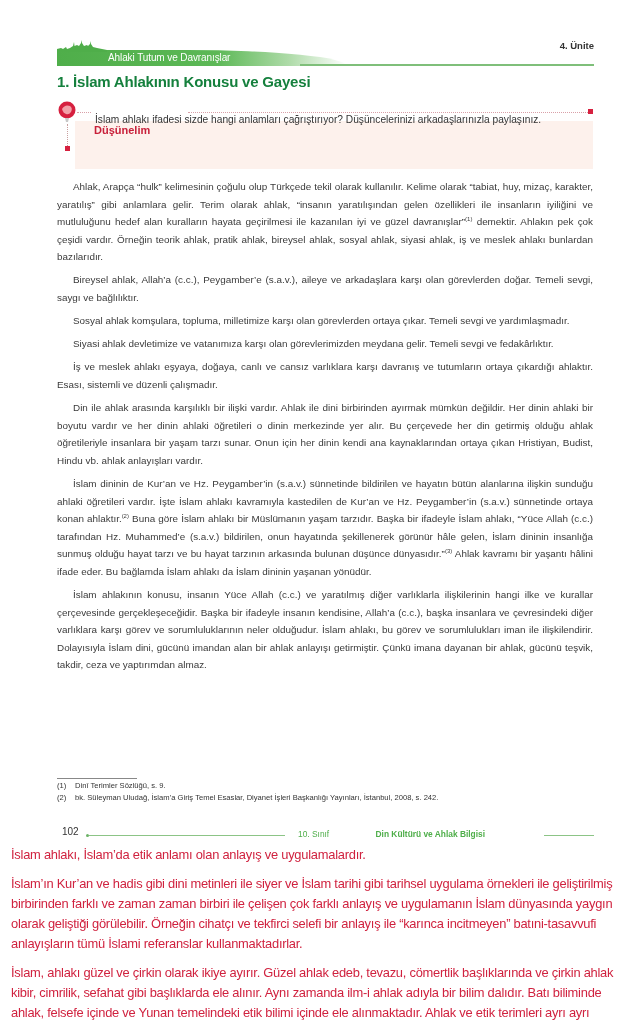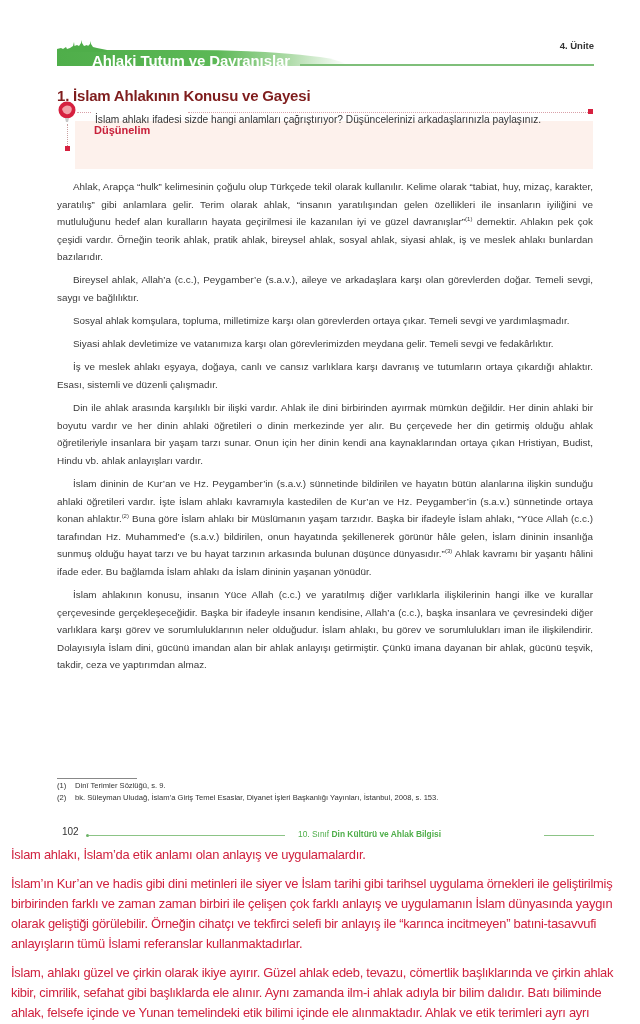--- a/index.html
+++ b/index.html
@@ -9,26 +9,26 @@
     }
     .abs { position:absolute; }
     
     .hdr-band {
       left:57px; top:50px; width:290px; height:16px;
       background:linear-gradient(90deg,#4fae4a 0%,#5cb856 55%,rgba(120,195,110,0.6) 80%,rgba(255,255,255,0) 100%);
       border-top-right-radius:160px 16px;
     }
     .hdr-skyline { left:57px; top:40px; width:50px; height:12px; }
     .hdr-title {
-      left:92px; top:52px; font-size:15px; font-weight:bold; color:#ffffff; letter-spacing:-0.1px;
+      left:108px; top:52px; font-size:10px; font-weight:normal; color:#ffffff; letter-spacing:-0.1px;
     }
     .hdr-line { left:300px; top:64px; width:294px; height:2px; background:#7fbf7a; }
     .hdr-unit { right:46px; top:40px; font-size:9.5px; font-weight:bold; color:#333; }
     .sec-title {
-      left:57px; top:87px; font-size:15px; font-weight:bold; color:#7f1d1d; letter-spacing:-0.2px;
+      left:57px; top:73px; font-size:15px; font-weight:bold; color:#15803d; letter-spacing:-0.2px;
     }
     
     .think-box { left:75px; top:121px; width:518px; height:48px; background:#fdf1ec; }
     .think-icon { left:57px; top:100px; width:20px; height:24px; }
     .think-vdots { left:67px; top:124px; width:0; height:22px; border-left:1.5px dotted #c8a0a0; }
     .think-vsq { left:65px; top:146px; width:5px; height:5px; background:#d6203f; }
     .think-hdots1 { left:77px; top:112px; width:14px; height:0; border-top:1.5px dotted #d9a0a8; }
     .think-label { left:94px; top:104px; font-size:11px; font-weight:bold; color:#c8203a;margin-top:20px; }
     .think-hdots2 { left:188px; top:112px; width:402px; height:0; border-top:1.5px dotted #d9a0a8; }
     .think-hsq { left:588px; top:109px; width:5px; height:5px; background:#d6203f; }
@@ -44,21 +44,21 @@
     }
     .fn-rule { left:57px; top:778px; width:80px; height:1px; background:#888; }
     .fn-list { left:57px; top:780px; width:540px; font-size:7.6px; line-height:11.8px; color:#333; }
     .fn-item { white-space:nowrap; }
     .fn-num { display:inline-block; width:18px; }
     
     .ft-page { left:62px; top:826px; font-size:10px; color:#333; }
     .ft-dot { left:86px; top:834px; width:3px; height:3px; border-radius:50%; background:#6cb267; }
     .ft-line1 { left:89px; top:835px; width:196px; height:1px; background:#8cc486; }
     .ft-text { left:298px; top:829px; font-size:8.4px; color:#4fae4a; }
-    .ft-text b { font-weight:bold; }
+    .ft-text b { font-weight:bold;margin-left:44px; }
     .ft-line2 { left:544px; top:835px; width:50px; height:1px; background:#8cc486; }
     
     .note {
       left:2px; top:836px; width:636px; font-size:12.9px; line-height:20px; color:#d0223f;
       font-family:"Liberation Sans", sans-serif; letter-spacing:-0.25px;
     }
     .note p { margin:9px; }
     sup { font-size:6px; vertical-align:4px; line-height:0; }
   </style>
 </head>
@@ -95,21 +95,21 @@
   <p class="para">Siyasi ahlak devletimize ve vatanımıza karşı olan görevlerimizden meydana gelir. Temeli sevgi ve fedakârlıktır.</p>
   <p class="para">İş ve meslek ahlakı eşyaya, doğaya, canlı ve cansız varlıklara karşı davranış ve tutumların ortaya çıkardığı ahlaktır. Esası, sistemli ve düzenli çalışmadır.</p>
   <p class="para">Din ile ahlak arasında karşılıklı bir ilişki vardır. Ahlak ile dini birbirinden ayırmak mümkün değildir. Her dinin ahlaki bir boyutu vardır ve her dinin ahlaki öğretileri o dinin merkezinde yer alır. Bu çerçevede her din getirmiş olduğu ahlak öğretileriyle insanlara bir yaşam tarzı sunar. Onun için her dinin kendi ana kaynaklarından ortaya çıkan Hristiyan, Budist, Hindu vb. ahlak anlayışları vardır.</p>
   <p class="para"><span>İslam dininin de Kur’an ve Hz. Peygamber’in (s.a.v.) sünnetinde bildirilen ve hayatın bütün alanlarına ilişkin sunduğu ahlaki öğretileri vardır. İşte İslam ahlakı kavramıyla kastedilen de Kur’an ve Hz. Peygamber’in (s.a.v.) sünnetinde ortaya konan ahlaktır.</span><sup>(2)</sup><span> Buna göre İslam ahlakı bir Müslümanın yaşam tarzıdır. Başka bir ifadeyle İslam ahlakı, “Yüce Allah (c.c.) tarafından Hz. Muhammed’e (s.a.v.) bildirilen, onun hayatında şekillenerek görünür hâle gelen, İslam dininin insanlığa sunmuş olduğu hayat tarzı ve bu hayat tarzının arkasında bulunan düşünce dünyasıdır.”</span><sup>(3)</sup><span> Ahlak kavramı bir yaşantı hâlini ifade eder. Bu bağlamda İslam ahlakı da İslam dininin yaşanan yönüdür.</span></p>
   <p class="para">İslam ahlakının konusu, insanın Yüce Allah (c.c.) ve yaratılmış diğer varlıklarla ilişkilerinin hangi ilke ve kurallar çerçevesinde gerçekleşeceğidir. Başka bir ifadeyle insanın kendisine, Allah’a (c.c.), başka insanlara ve çevresindeki diğer varlıklara karşı görev ve sorumluluklarının neler olduğudur. İslam ahlakı, bu görev ve sorumlulukları iman ile ilişkilendirir. Dolayısıyla İslam dini, gücünü imandan alan bir ahlak anlayışı getirmiştir. Çünkü imana dayanan bir ahlak, gücünü teşvik, takdir, ceza ve yaptırımdan almaz.</p>
 </div>
 
 <div class="abs fn-rule"></div>
 <div class="abs fn-list">
   <div class="fn-item"><span class="fn-num">(1)</span><span>Dinî Terimler Sözlüğü, s. 9.</span></div>
-  <div class="fn-item"><span class="fn-num">(2)</span><span>bk. Süleyman Uludağ, İslam’a Giriş Temel Esaslar, Diyanet İşleri Başkanlığı Yayınları, İstanbul, 2008, s. 153.</span></div>
+  <div class="fn-item"><span class="fn-num">(2)</span><span>bk. Süleyman Uludağ, İslam’a Giriş Temel Esaslar, Diyanet İşleri Başkanlığı Yayınları, İstanbul, 2008, s. 242.</span></div>
 </div>
 
 <div class="abs ft-page">102</div>
 <div class="abs ft-dot"></div>
 <div class="abs ft-line1"></div>
 <div class="abs ft-text"><span>10. Sınıf</span> <b>Din Kültürü ve Ahlak Bilgisi</b></div>
 <div class="abs ft-line2"></div>
 
 <div class="abs note">
   <p>İslam ahlakı, İslam’da etik anlamı olan anlayış ve uygulamalardır.</p>

